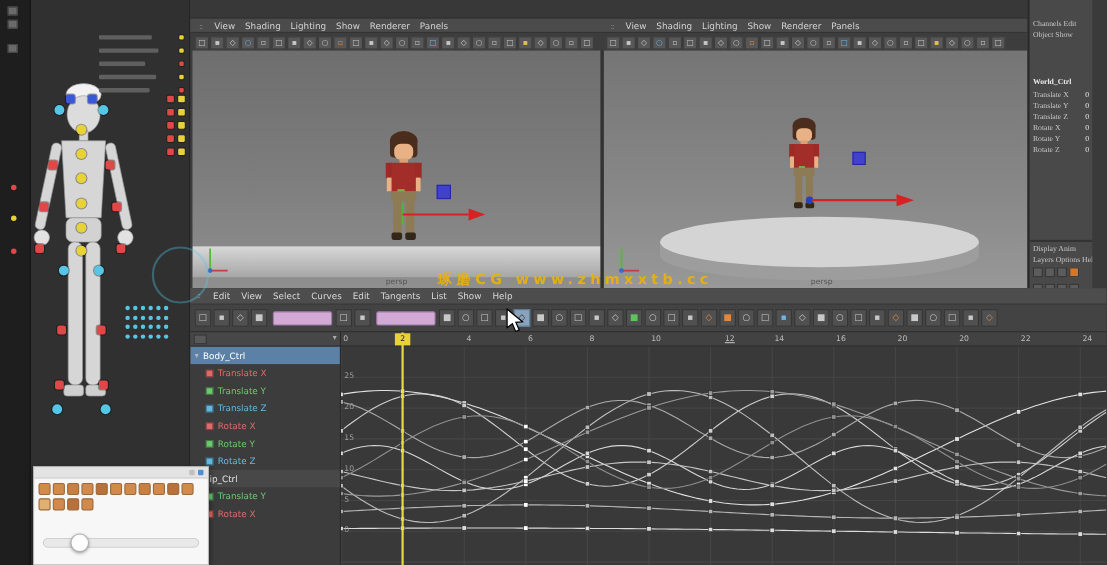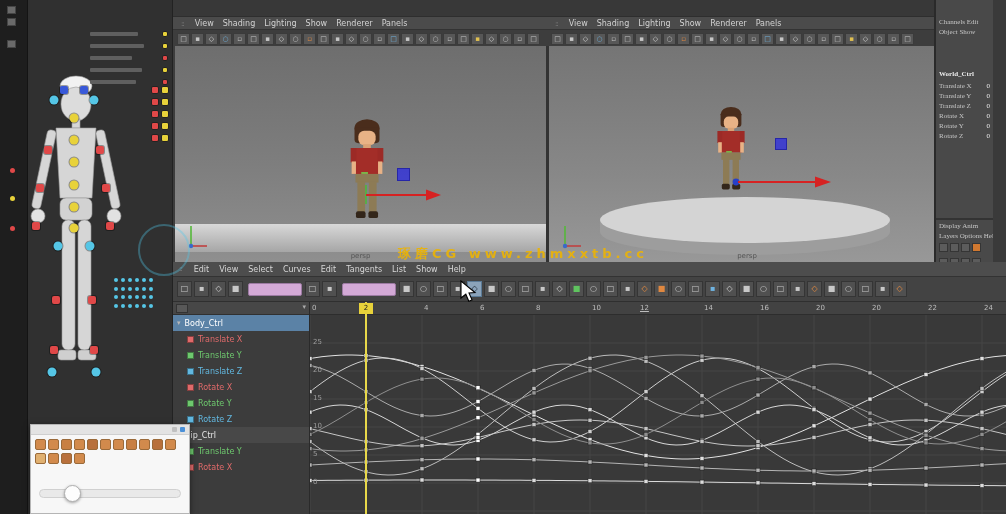--- a/index.html
+++ b/index.html
@@ -554,21 +554,21 @@
           </div>
       </div>
       <div class="ge-plot" id="ge-plotarea">
         <div class="ge-ruler" id="ge-ruler">
             <div class="tick" style="left: 2px;">0</div>
             <div class="tick" style="left: 58px;">2</div>
             <div class="tick" style="left: 114px;">4</div>
             <div class="tick" style="left: 170px;">6</div>
             <div class="tick" style="left: 226px;">8</div>
             <div class="tick" style="left: 282px;">10</div>
-            <div class="tick" style="left: 330px; text-decoration: underline;">12</div>
+            <div class="tick" style="left: 349px; text-decoration: underline;">12</div>
             <div class="tick" style="left: 394px;">14</div>
             <div class="tick" style="left: 450px;">16</div>
             <div class="tick" style="left: 506px;">20</div>
             <div class="tick" style="left: 562px;">20</div>
             <div class="tick" style="left: 618px;">22</div>
             <div class="tick" style="left: 674px;">24</div>
           </div>
         <div class="flag">2</div>
         <div class="playhead"></div>
       <div class="ytick" style="top: 36px;">25</div>

